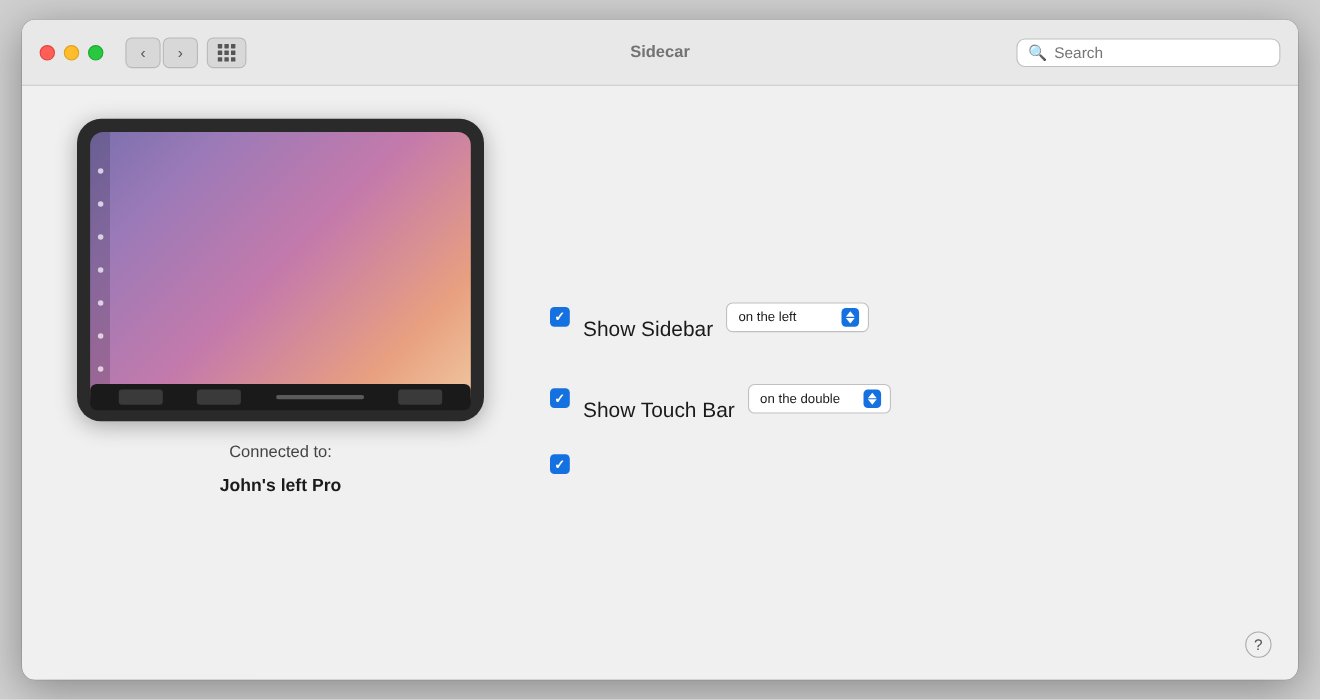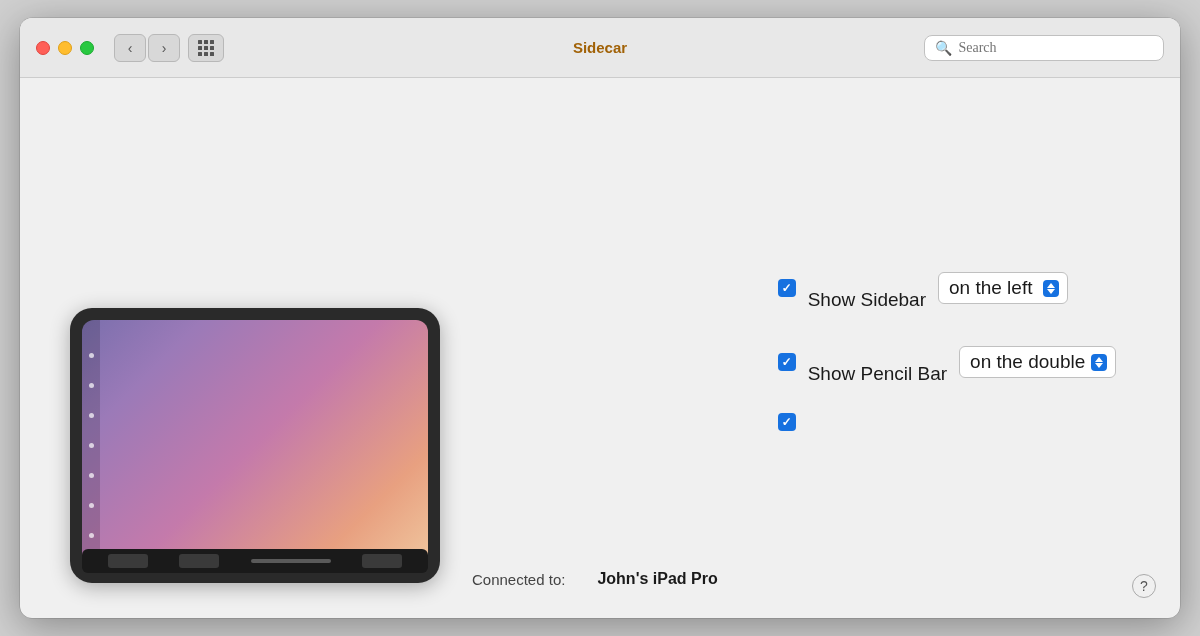--- a/index.html
+++ b/index.html
@@ -100,21 +100,21 @@
       background: #555;
       border-radius: 0.5px;
     }
 
     .titlebar-title {
       position: absolute;
       left: 50%;
       transform: translateX(-50%);
       font-size: 15px;
       font-weight: 600;
-      color: #a16207;
+      color: #737373;
     }
 
     .search-box {
       margin-left: auto;
       display: flex;
       align-items: center;
       background: #fff;
       border: 0.5px solid #c0c0c0;
       border-radius: 8px;
       padding: 4px 10px;
@@ -128,37 +128,36 @@
       flex-shrink: 0;
     }
 
     .search-input {
       border: none;
       outline: none;
       background: transparent;
       font-size: 14px;
       color: #999;
       width: 100%;
-      font-family: Liberation Serif, serif;
     }
 
     
     .content {
       display: flex;
       flex: 1;
       padding: 30px 50px;
       gap: 60px;
     }
 
     
     .left-panel {
       display: flex;
-      flex-direction: row;
-      align-items: flex-end;
-      gap: 32px;
+      flex-direction: column;
+      align-items: center;
+      gap: 14px;
       flex-shrink: 0;
     }
 
     .ipad-container {
       width: 370px;
       height: 280px;
     }
 
     .ipad-frame {
       width: 370px;
@@ -300,21 +299,21 @@
       background: white;
       border: 0.5px solid #c0c0c0;
       border-radius: 6px;
       padding: 4px 8px 4px 10px;
       gap: 6px;
       cursor: pointer;
       min-width: 130px;
     }
 
     .dropdown-text {
-      font-size: 19px;
+      font-size: 12px;
       color: #1a1a1a;
       flex: 1;
     }
 
     .dropdown-arrows {
       display: flex;
       flex-direction: column;
       gap: 1px;
       background: #1671e0;
       border-radius: 4px;
@@ -425,21 +424,21 @@
             <div class="ipad-touchbar">
               <div class="touchbar-btn"></div>
               <div class="touchbar-btn"></div>
               <div class="touchbar-slider"></div>
               <div class="touchbar-btn"></div>
             </div>
           </div>
         </div>
 
         <div class="connected-label">Connected to:</div>
-        <div class="device-name">John's iPad Pro</div>
+        <div class="device-name">John's left Pro</div>
       </div>
 
       <div class="right-panel">
 
         <div class="setting-row">
           <div class="checkbox">
             <span class="checkbox-check">✓</span>
           </div>
           <span class="setting-label">Show Sidebar</span>
           <div class="dropdown">
@@ -448,21 +447,21 @@
               <div class="dropdown-arrow arrow-up"></div>
               <div class="dropdown-arrow arrow-down"></div>
             </div>
           </div>
         </div>
 
         <div class="setting-row">
           <div class="checkbox">
             <span class="checkbox-check">✓</span>
           </div>
-          <span class="setting-label">Show Pencil Bar</span>
+          <span class="setting-label">Show Touch Bar</span>
           <div class="dropdown">
             <span class="dropdown-text">on the double</span>
             <div class="dropdown-arrows">
               <div class="dropdown-arrow arrow-up"></div>
               <div class="dropdown-arrow arrow-down"></div>
             </div>
           </div>
         </div>
 
         <div class="setting-row">

